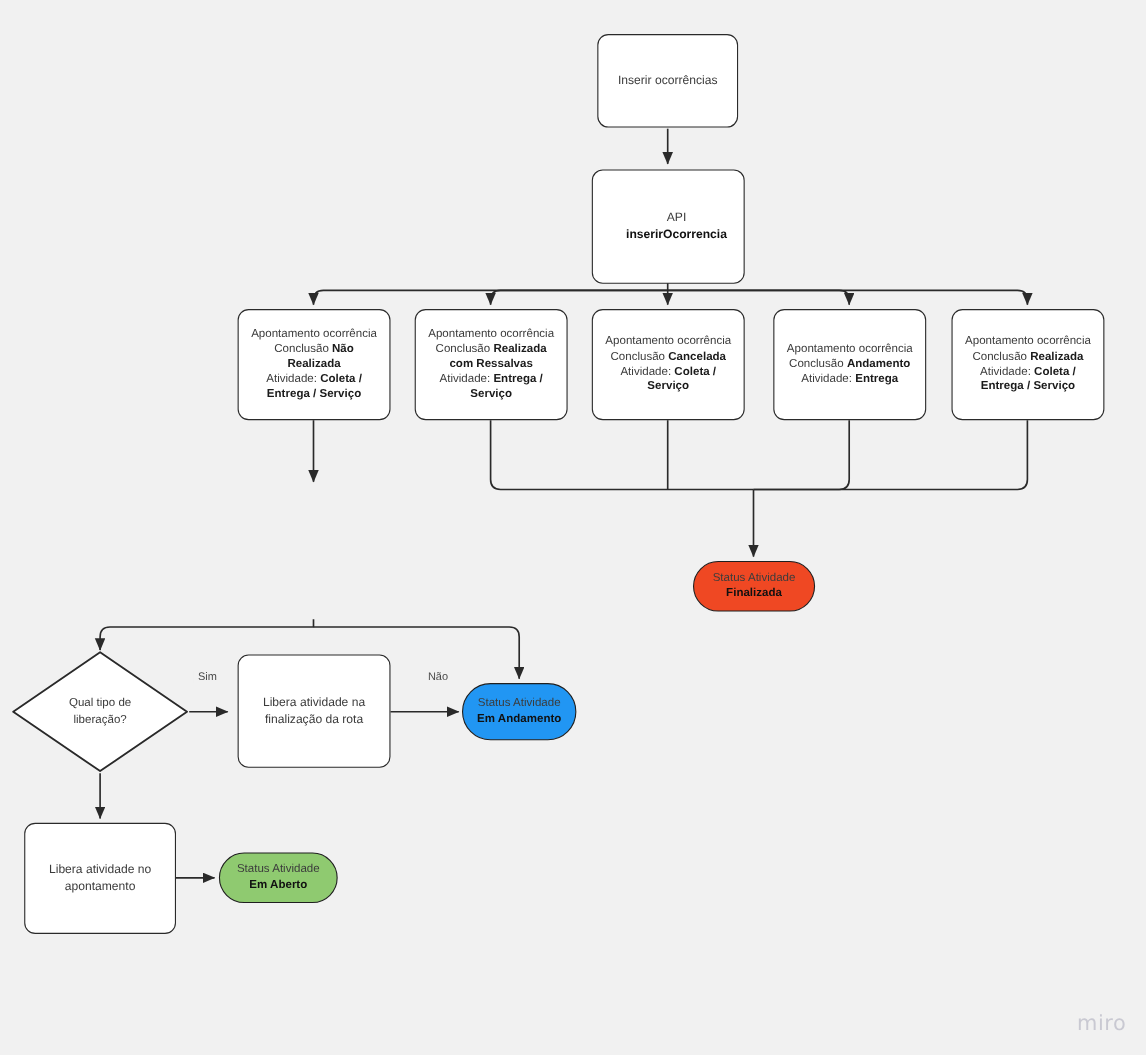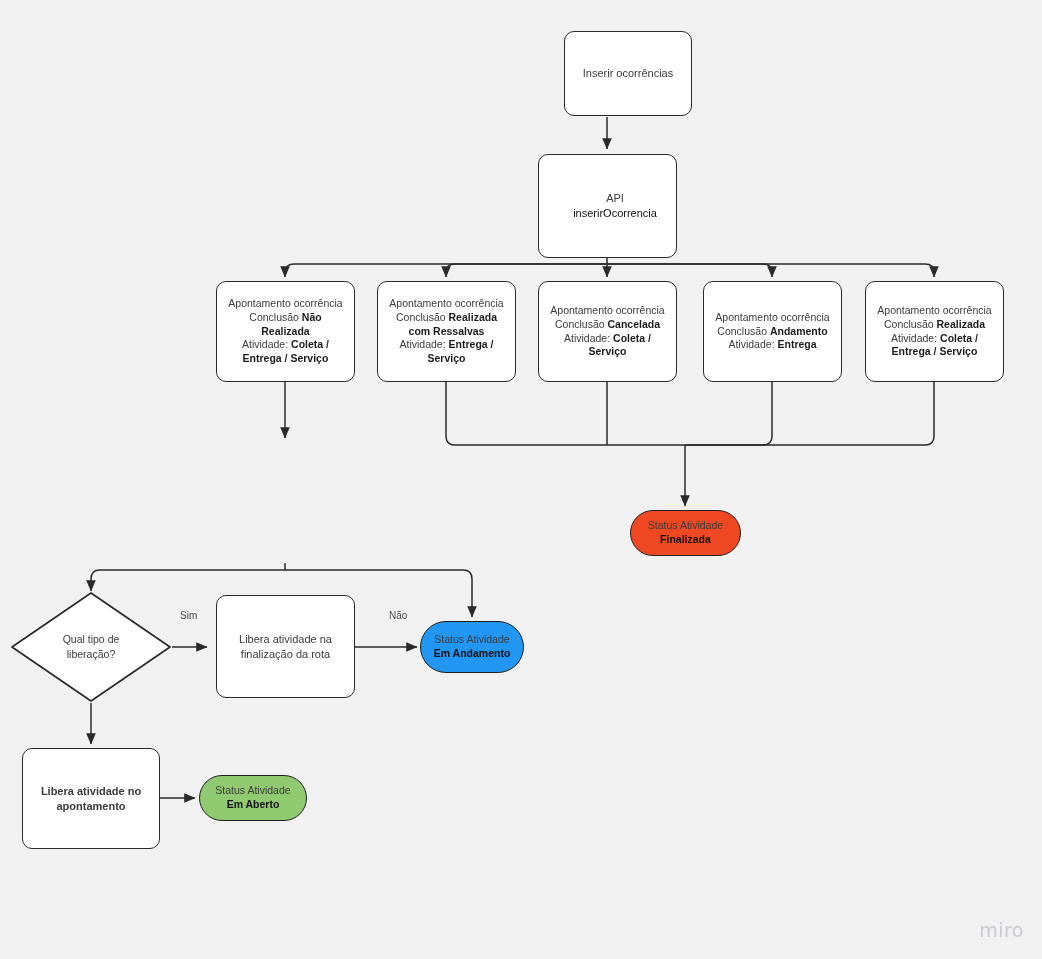--- a/index.html
+++ b/index.html
@@ -149,28 +149,28 @@
       <path d="M172,647 L207,647" marker-end="url(#arrow)"></path>
 
       <path d="M91,703 L91,744" marker-end="url(#arrow)"></path>
 
       <path d="M355,647 L417,647" marker-end="url(#arrow)"></path>
 
       <path d="M160,798 L195,798" marker-end="url(#arrow)"></path>
     </g>
   </svg>
 
-  <div class="node proc big-proc" style="left:564px; top:31px; width:128px; height:85px;">
+  <div class="node proc big-proc" style="left:543px; top:31px; width:128px; height:85px;">
     <div class="inner">Inserir ocorrências</div>
   </div>
 
   <div class="node proc big-proc" style="left:538px; top:154px; width:139px; height:104px;padding-left:15px;">
     <div class="inner">
       <div>API</div>
-      <div style="font-weight:400;color:#111;">inserirOcorrencia</div>
+      <div style="font-weight:700;color:#111;">inserirOcorrencia</div>
     </div>
   </div>
 
   <div class="node proc" style="left:216px; top:281px; width:139px; height:101px;">
     <div class="inner">
       <div>Apontamento ocorrência</div>
       <div><span>Conclusão </span><b>Não Realizada</b></div>
       <div><span>Atividade: </span><b>Coleta / Entrega / Serviço</b></div>
     </div>
   </div>
@@ -214,21 +214,21 @@
     </svg>
     <div class="diamond-label">
       <span style="max-width:96px;display:inline-block;">Qual tipo de liberação?</span>
     </div>
   </div>
 
   <div class="node proc big-proc" style="left:216px; top:595px; width:139px; height:103px;border-radius:10px;">
     <div class="inner">Libera atividade na finalização da rota</div>
   </div>
 
-  <div class="node proc big-proc" style="left:22px; top:748px; width:138px; height:101px;font-weight:bold;">
+  <div class="node proc big-proc" style="left:22px; top:748px; width:138px; height:101px;">
     <div class="inner">Libera atividade no apontamento</div>
   </div>
 
   <div class="node terminal" style="left:630px; top:510px; width:111px; height:46px; background:#ef4823;">
     <div class="inner">
       <span class="l1">Status Atividade</span>
       <span class="l2">Finalizada</span>
     </div>
   </div>
 

